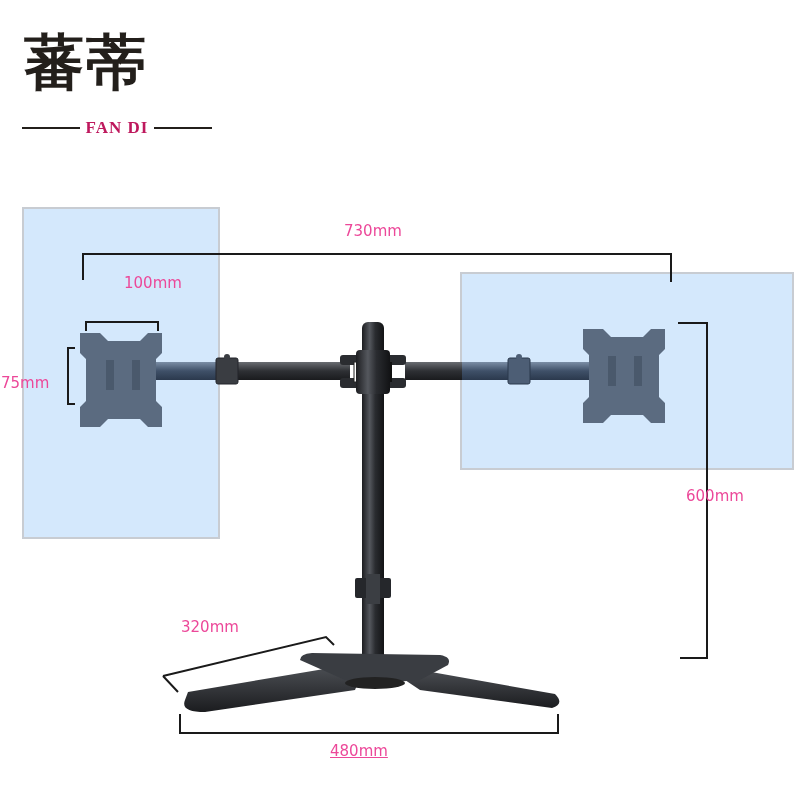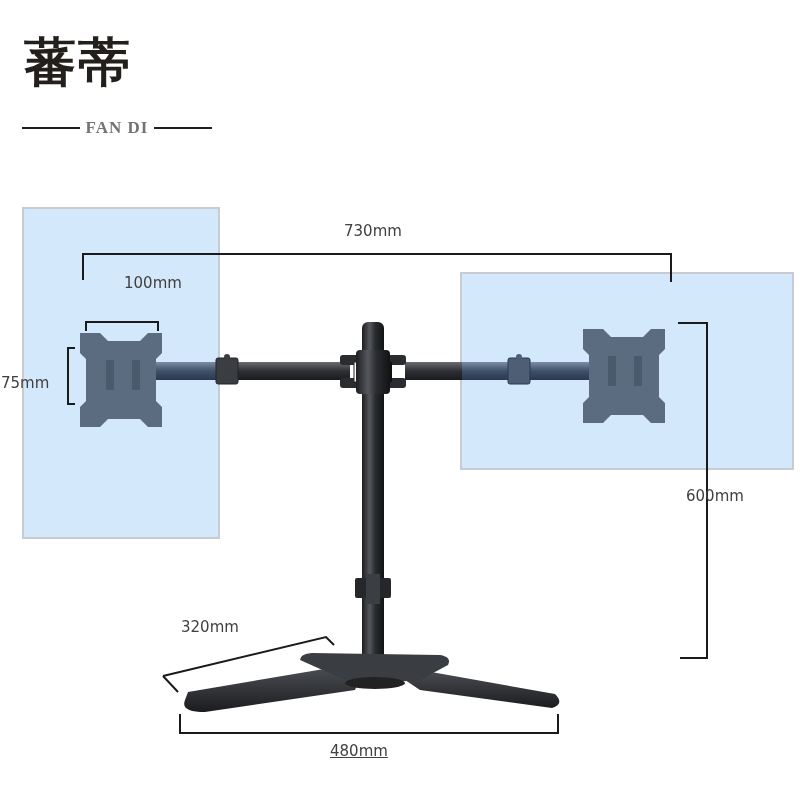--- a/index.html
+++ b/index.html
@@ -1,23 +1,23 @@
 <!DOCTYPE html>
 <html><head>
 <meta charset="utf-8">
 <style>
   html, body { margin: 0; padding: 0; }
   body { width: 800px; height: 800px; background: #ffffff; position: relative; overflow: hidden; font-family: "DejaVu Sans", sans-serif; }
   .logo { position: absolute; left: 22px; top: 14px; width: 200px; }
-  .logo-cn { position: absolute; left: 2px; top: 0; font-family: "DejaVu Serif", serif; font-size: 52px; line-height: 96px; color: #231f1b; letter-spacing: 2px; font-weight: bold; }
+  .logo-cn { position: absolute; left: 2px; top: 0; font-family: "DejaVu Serif", serif; font-size: 60px; line-height: 96px; color: #231f1b; letter-spacing: 2px; font-weight: bold; }
   .logo-en { position: absolute; left: 0; top: 104px; width: 190px; display: flex; align-items: center; gap: 6px; }
   .logo-en .rule { flex: 1; height: 1.5px; background: #231f1b; }
-  .logo-en span.txt { font-family: "Liberation Serif", serif; font-weight: bold; font-size: 17px; letter-spacing: 1px; color: #737373; }
+  .logo-en span.txt { font-family: "Liberation Serif", serif; font-weight: bold; font-size: 17px; letter-spacing: 1px; color: #be185d; }
   .screen { position: absolute; background: #d4e8fc; border: 2px solid #c8ccd2; box-sizing: border-box; }
-  .label { position: absolute; font-family: "DejaVu Sans", sans-serif; font-size: 15px; color: #404040; white-space: nowrap; }
+  .label { position: absolute; font-family: "DejaVu Sans", sans-serif; font-size: 15px; color: #ec4899; white-space: nowrap; }
   svg.overlay { position: absolute; left: 0; top: 0; }
 </style>
 </head>
 <body>
 
 <div class="logo">
   <div class="logo-cn">蕃蒂</div>
   <div class="logo-en">
     <div class="rule"></div>
     <span class="txt">FAN DI</span>

